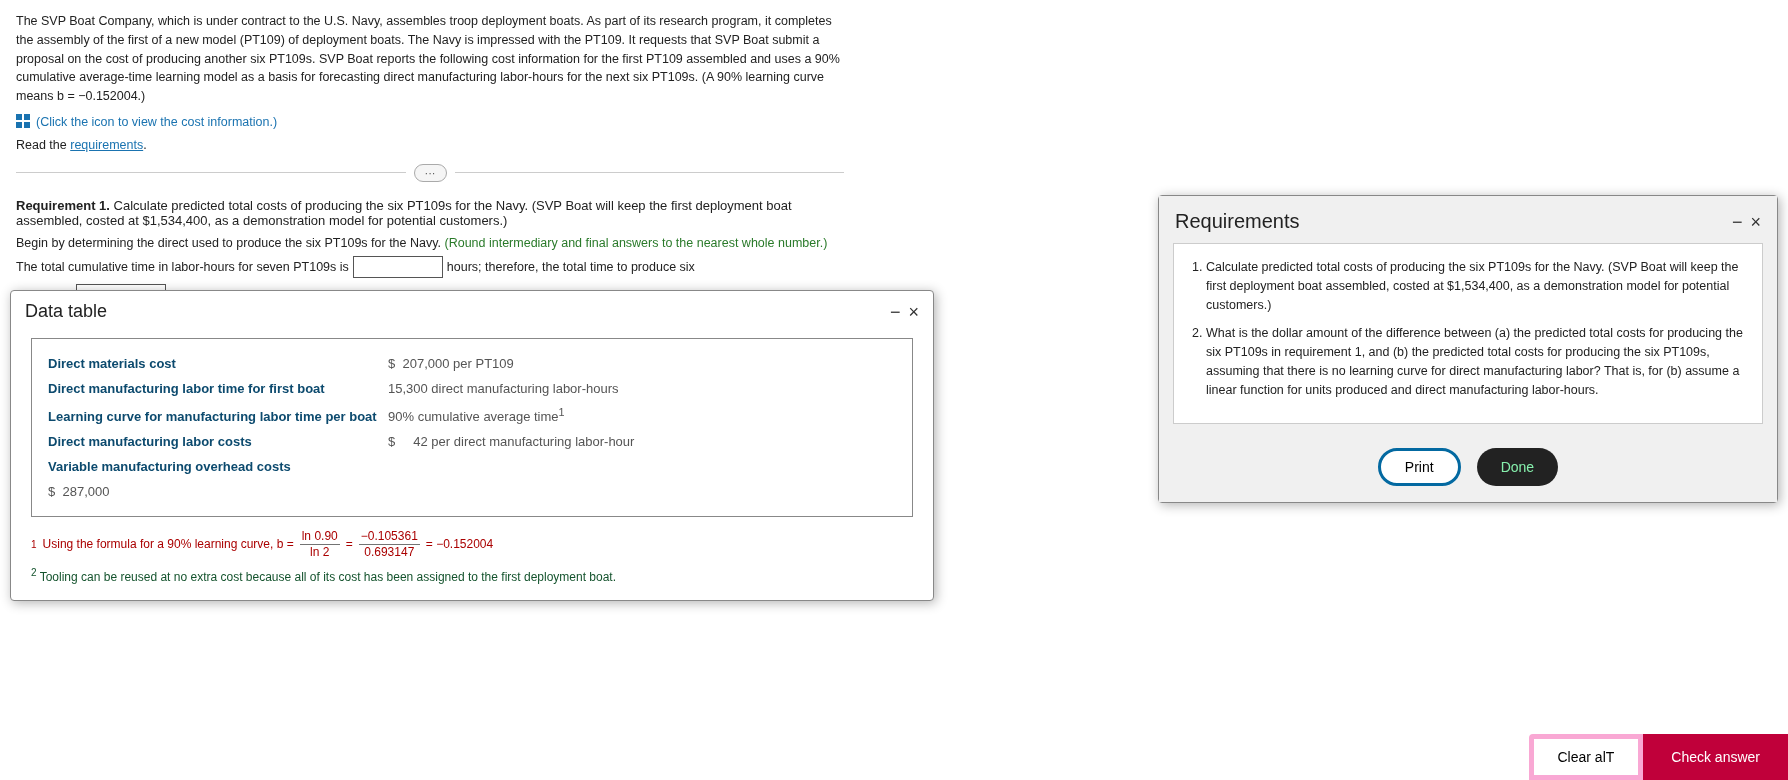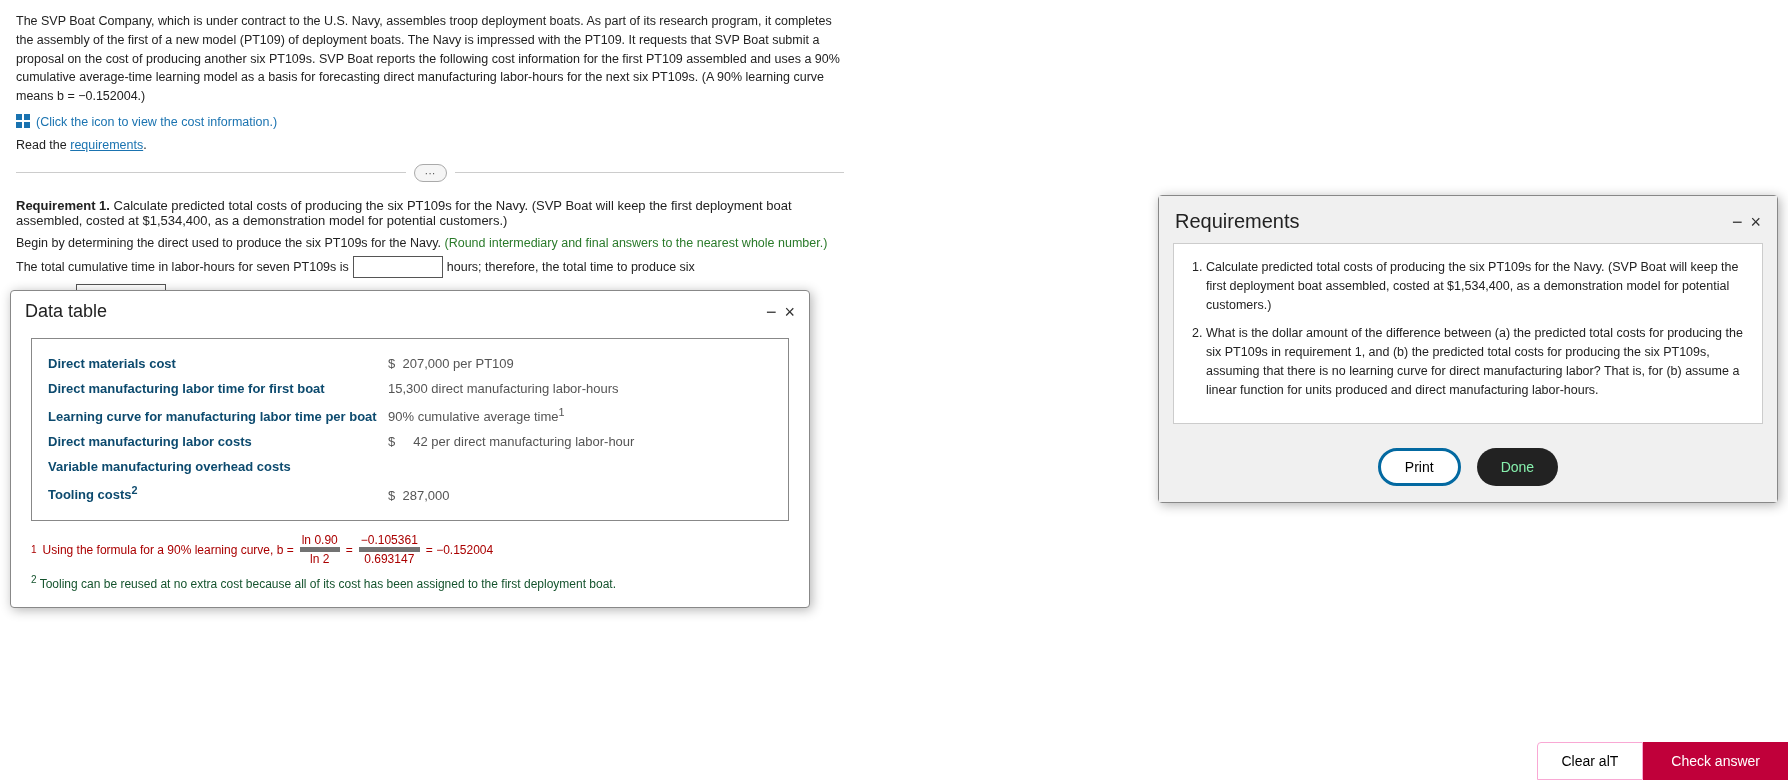--- a/index.html
+++ b/index.html
@@ -26,21 +26,21 @@
     .round-note { color: #2a7a2a; font-size: 12.5px; margin-bottom: 12px; }
 
     .inline-answer { display: flex; flex-wrap: wrap; align-items: center; gap: 4px; font-size: 12.5px; margin-bottom: 6px; }
     .inline-input { border: 1px solid #555; width: 90px; height: 22px; padding: 2px 4px; font-size: 12.5px; outline: none; }
 
     
     .modal-data-table {
       position: fixed;
       top: 290px;
       left: 10px;
-      width: 800px;
+      width: 924px;
       background: #fff;
       border: 1px solid #888;
       border-radius: 4px;
       box-shadow: 2px 2px 12px rgba(0,0,0,0.3);
       z-index: 100;
       padding: 0;
     }
     .modal-header {
       display: flex;
       justify-content: space-between;
@@ -56,21 +56,21 @@
     .data-table-content { padding: 10px 20px 16px 20px; }
     .data-table-inner { border: 1px solid #888; padding: 12px 16px; }
 
     .dt-row { display: flex; align-items: baseline; padding: 5px 0; border-bottom: none; font-size: 13px; }
     .dt-label { flex: 0 0 340px; font-weight: bold; color: #0c4a6e; }
     .dt-value { flex: 1; color: #555; }
 
     .footnote-section { margin-top: 12px; font-size: 12px; color: #555; }
     .footnote-formula { display: flex; align-items: center; gap: 6px; margin-top: 4px; font-size: 12px; color: #a00; }
     .fraction { display: inline-flex; flex-direction: column; align-items: center; line-height: 1.2; }
-    .fraction .num { border-bottom: 5px solid #737373; padding: 0 2px; }
+    .fraction .num { border-bottom: 1px solid #737373; padding: 0 2px; }
     .fraction .den { padding: 0 2px; }
 
     .footnote2 { margin-top: 8px; font-size: 12px; color: #14532d; }
 
     
     .modal-requirements {
       position: fixed;
       top: 195px;
       right: 10px;
       width: 620px;
@@ -116,21 +116,21 @@
     .bottom-bar {
       position: fixed;
       bottom: 0;
       right: 0;
       display: flex;
       gap: 0;
       z-index: 200;
     }
     .btn-clear-all {
       background: #fff;
-      border: 1px solid #f9a8d4;
+      border: 5px solid #f9a8d4;
       padding: 10px 24px;
       font-size: 14px;
       cursor: pointer;
       border-radius: 4px 0 0 0;
     }
     .btn-check-answer {
       background: #c0003a;
       color: #fff;
       border: none;
       padding: 10px 28px;
@@ -213,21 +213,20 @@
         <span class="dt-value">90% cumulative average time<sup>1</sup></span>
       </div>
       <div class="dt-row">
         <span class="dt-label">Direct manufacturing labor costs</span>
         <span class="dt-value">$&nbsp;&nbsp;&nbsp;&nbsp; 42 per direct manufacturing labor-hour</span>
       </div>
       <div class="dt-row">
         <span class="dt-label">Variable manufacturing overhead costs</span>
       </div>
       <div class="dt-row">
-        <span class="dt-label">Tooling costs<sup>2</sup></span>
         <span class="dt-value">$&nbsp; 287,000</span>
       </div>
     </div>
 
     <div class="footnote-section">
       <div class="footnote-formula">
         <sup>1</sup>
         <span>Using the formula for a 90% learning curve, b =</span>
         <span class="fraction">
           <span class="num">ln 0.90</span>

